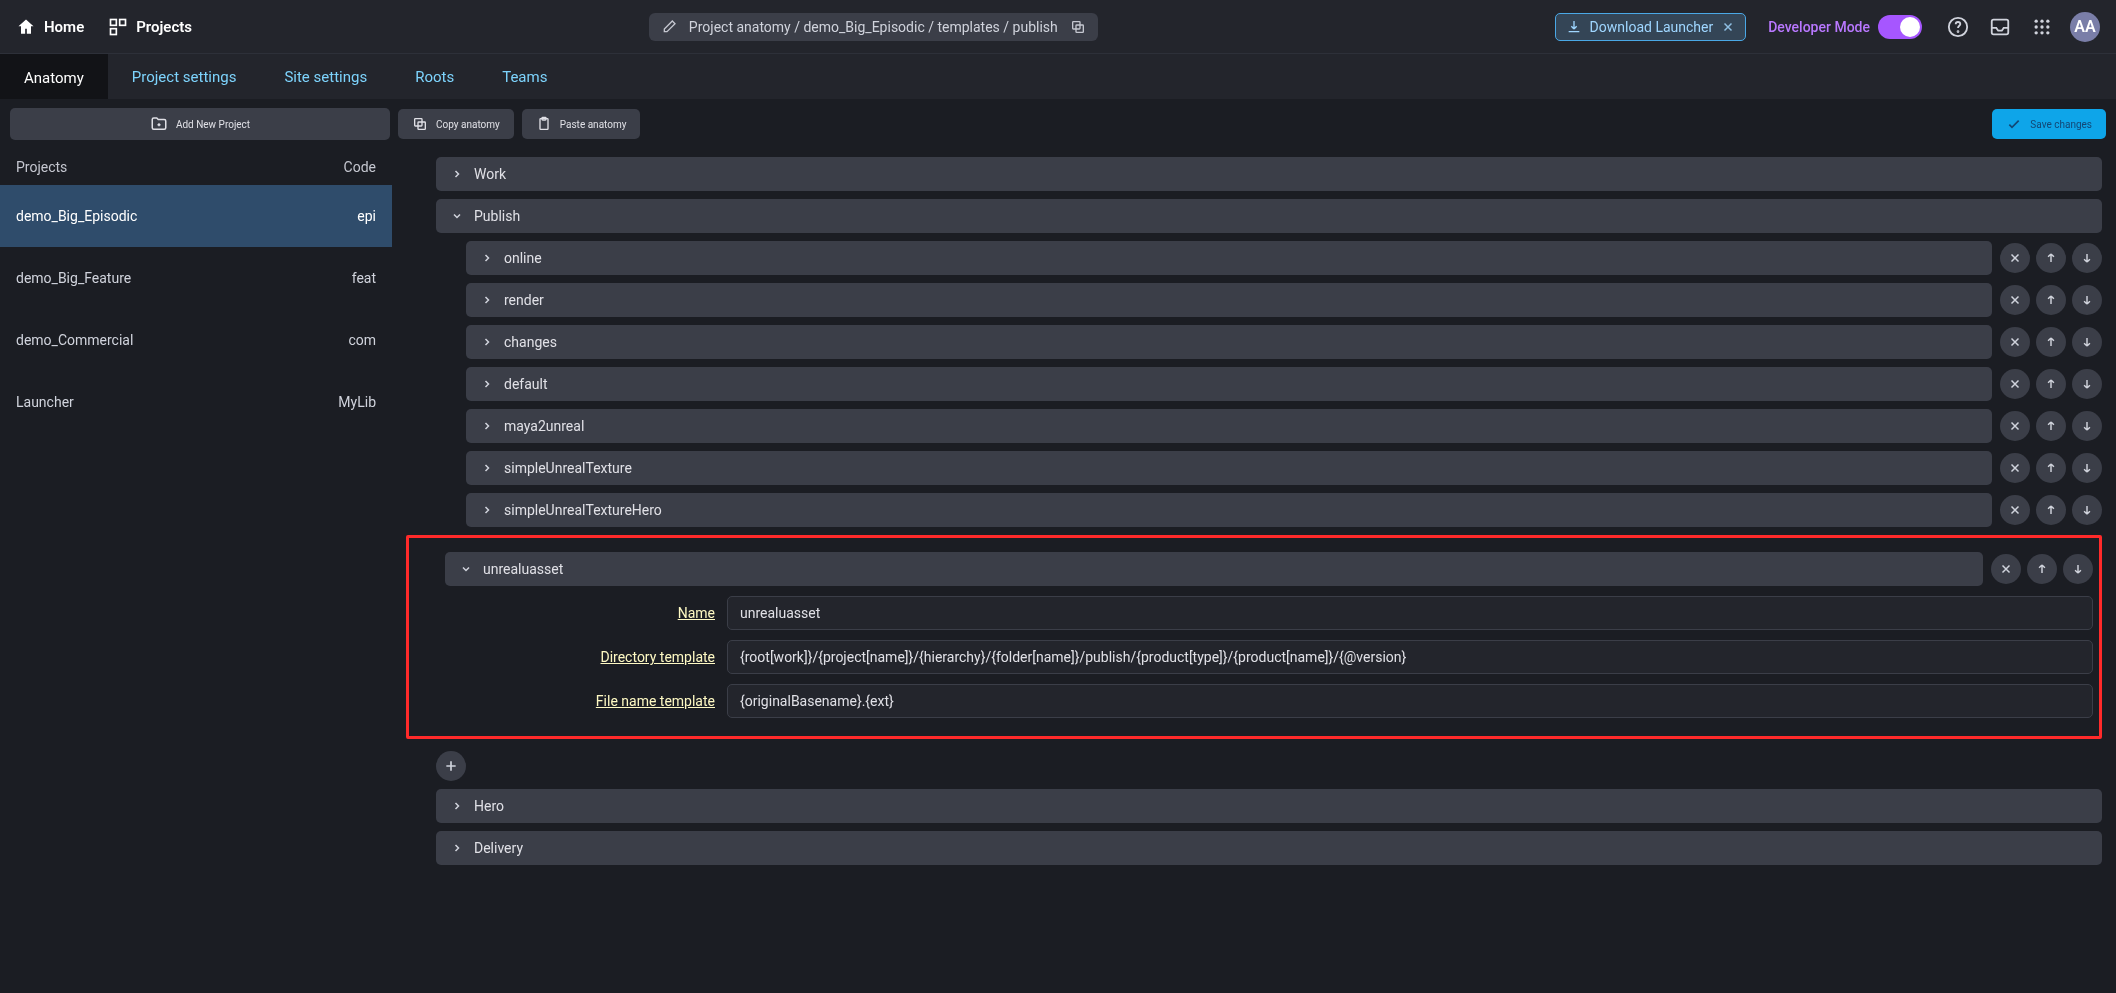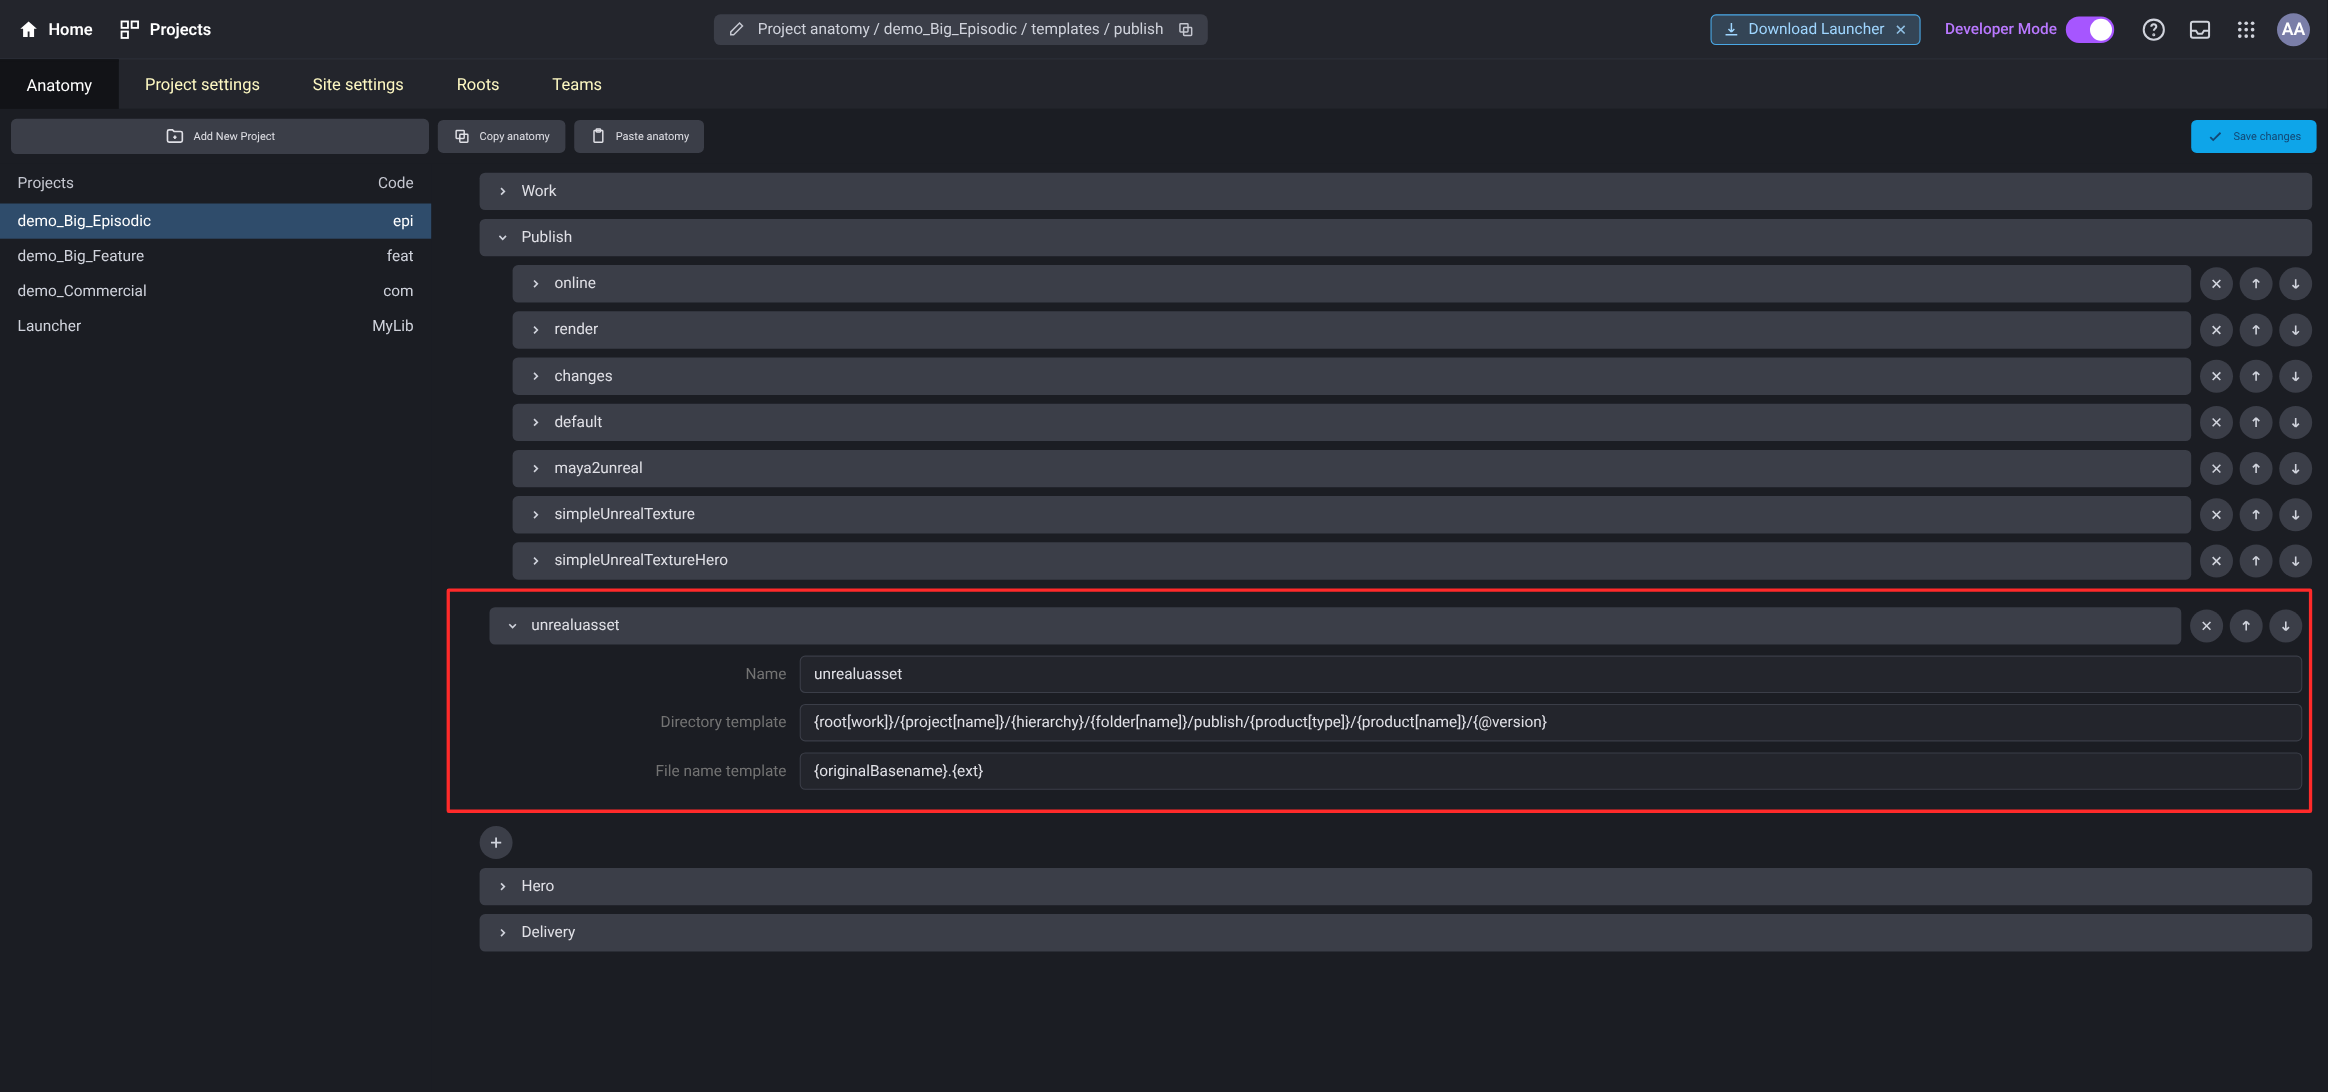--- a/index.html
+++ b/index.html
@@ -52,21 +52,21 @@
   display: flex; align-items: center; justify-content: center; font-size: 16px; color: #fff; font-weight: 600;
 }
 
 
 .tabs-row {
   display: flex; align-items: center; background: #23252c; height: 46px;
   border-top: 1px solid #2d3039;
 }
 .tab {
   padding: 0 24px; height: 100%; display: flex; align-items: center;
-  color: #fef9c3; cursor: pointer; font-size: 15px;
+  color: #7dd3fc; cursor: pointer; font-size: 15px;
 }
 .tab.active { background: #121317; color: #fff; border-top: 2px solid #121317; }
 
 
 .toolbar {
   display: flex; align-items: center; background: #1b1d23;
   padding: 8px 10px; gap: 8px; height: 50px;
 }
 .btn {
   display: flex; align-items: center; gap: 8px; padding: 7px 14px;
@@ -77,21 +77,21 @@
 .toolbar-spacer { flex: 1; }
 
 
 .body { flex: 1; display: flex; overflow: hidden; }
 .sidebar { width: 392px; background: #1b1d23; display: flex; flex-direction: column; }
 .projects-header {
   display: flex; align-items: center; padding: 10px 16px; color: #c5c7d0;
 }
 .projects-header .label { flex: 1; }
 .project-row {
-  display: flex; align-items: center; padding: 8px 16px; cursor: pointer; color: #d0d3dc;
+  display: flex; align-items: center; padding: 23px 16px; cursor: pointer; color: #d0d3dc;
 }
 .project-row .name { flex: 1; }
 .project-row.active { background: #2f4c6b; color: #fff; }
 
 .main { flex: 1; overflow-y: auto; padding: 0 14px 20px 14px; }
 .section-row {
   display: flex; align-items: center; background: #3b3e48;
   border-radius: 5px; padding: 9px 14px; margin-top: 8px; cursor: pointer; gap: 10px;
 }
 .section-row.level2 { margin-left: 30px; }
@@ -102,21 +102,21 @@
 .row-actions { display: flex; gap: 6px; }
 .circle-btn {
   width: 30px; height: 30px; border-radius: 50%; background: #3b3e48;
   display: flex; align-items: center; justify-content: center; cursor: pointer; color: #d0d3dc;
 }
 .highlight-box {
   border: 3px solid #ff2a2a; padding: 6px 6px 18px 6px; margin-top: 8px; border-radius: 2px;
 }
 .form-rows { margin-left: 60px; margin-top: 10px; display: flex; flex-direction: column; gap: 10px; }
 .form-row { display: flex; align-items: center; gap: 12px; }
-.form-label { width: 240px; text-align: right; color: #737373; }
+.form-label { width: 240px; text-align: right; color: #fef9c3; text-decoration: underline; }
 .form-input {
   flex: 1; background: #23252c; border: 1px solid #3b3e48; border-radius: 5px;
   padding: 8px 12px; color: #e0e0e6; font-size: 14px; font-family: inherit;
 }
 .add-btn-row { margin-left: 30px; margin-top: 12px; }
 </style>
 </head>
 <body>
 
 <div class="app">

